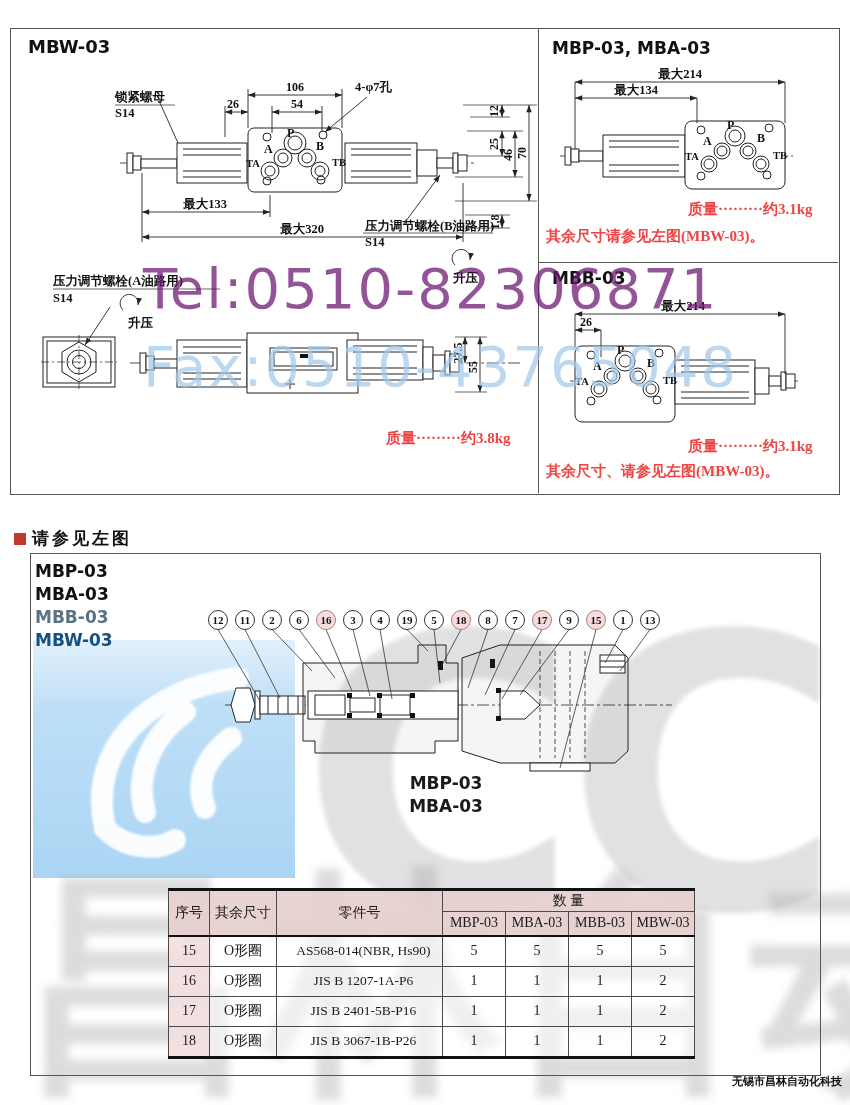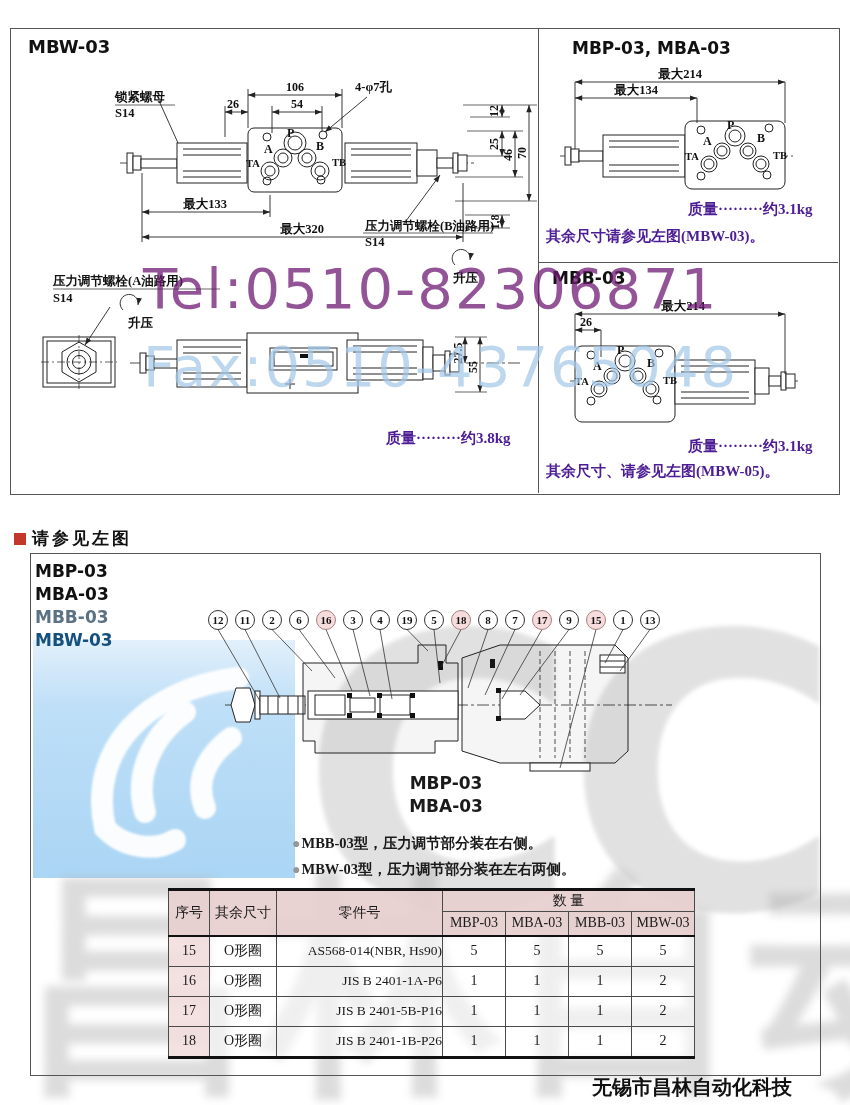--- a/index.html
+++ b/index.html
@@ -4,21 +4,21 @@
 <style>
   html,body{margin:0;padding:0;background:#888;}
   .page{position:relative;width:850px;height:1105px;background:#fff;overflow:hidden;
         font-family:"Liberation Serif",serif;color:#1a1a1a;}
   .box{position:absolute;border:1px solid #555;background:transparent;z-index:2;}
   .vline{position:absolute;border-left:1px solid #555;z-index:2;}
   .hline{position:absolute;border-top:1px solid #555;z-index:2;}
   .title{position:absolute;font-family:"DejaVu Sans",sans-serif;font-weight:bold;
          font-size:18px;color:#111;z-index:2;white-space:nowrap;}
   .cn{position:absolute;font-family:"Liberation Serif",serif;font-size:15px;font-weight:bold;
-      color:#4c1d95;z-index:2;white-space:nowrap;}
+      color:#ef4444;z-index:2;white-space:nowrap;}
   svg.draw{position:absolute;z-index:2;overflow:visible;}
   svg.draw text{font-family:"Liberation Serif",serif;fill:#111;}
   .dimtxt{font-size:12px;font-weight:bold;}
   .cntxt{font-size:12.5px;font-weight:bold;}
   .porttxt{font-family:"DejaVu Sans",sans-serif;font-size:12px;font-weight:bold;}
   .portsub{font-family:"DejaVu Sans",sans-serif;font-size:10.5px;font-weight:bold;}
   .seal-header{position:absolute;left:14px;top:527px;z-index:2;display:flex;align-items:center;}
   .seal-header .sq{width:12px;height:12px;margin-right:6px;}
   .seal-header .tx{font-family:"Liberation Serif",serif;font-weight:bold;font-size:17px;
                    letter-spacing:3px;color:#111;}
@@ -30,25 +30,25 @@
   .notes{position:absolute;left:292px;top:831px;z-index:2;font-size:14.5px;font-weight:bold;
          line-height:24.5px;white-space:nowrap;}
   .notes .blt{color:#969696;font-size:14px;margin-right:1px;}
   .parts-table{position:absolute;left:168px;top:888px;width:526px;z-index:2;
                border-collapse:collapse;table-layout:fixed;font-family:"Liberation Serif",serif;}
   .parts-table th,.parts-table td{border:1px solid #4a4a4a;text-align:center;
                font-weight:normal;font-size:14px;padding:0;}
   .parts-table thead th{background:rgba(231,206,206,0.92);}
   .parts-table thead{border-bottom:2.5px solid #111;}
   .parts-table{border-top:3px solid #111;border-bottom:3px solid #111;}
-  .parts-table .pn{text-align:right;padding-left:8px;font-size:13.5px;}
+  .parts-table .pn{text-align:center;padding-left:8px;font-size:13.5px;}
   .parts-table td{background:rgba(255,255,255,0.55);height:29px;}
   .parts-table td.no-col{background:rgba(243,222,222,0.9);}
-  .company{position:absolute;right:8px;top:1074px;width:300px;text-align:center;z-index:2;
-           font-family:Liberation Serif, serif;font-weight:bold;font-size:20px;color:#111;}
+  .company{position:absolute;right:8px;top:1074px;width:300px;text-align:right;z-index:2;
+           font-family:Liberation Serif, serif;font-weight:bold;font-size:11px;color:#111;}
   
   .wm-tel{position:absolute;left:143px;top:256px;z-index:3;font-family:"DejaVu Sans",sans-serif;
           font-size:56px;letter-spacing:2px;opacity:0.75;white-space:nowrap;pointer-events:none;}
   .wm-fax{position:absolute;left:143px;top:334px;z-index:3;font-family:"DejaVu Sans",sans-serif;
           font-size:56px;letter-spacing:2px;opacity:0.7;white-space:nowrap;pointer-events:none;}
   .wm-panel{position:absolute;left:33px;top:640px;width:262px;height:238px;z-index:1;
             background:linear-gradient(180deg,#e2f0fb 0%,#bedff7 28%,#aad5f4 100%);}
   .wm-cclair{position:absolute;left:300px;top:555px;z-index:1;font-family:"DejaVu Sans",sans-serif;
              font-weight:bold;font-size:380px;letter-spacing:-14px;opacity:0.5;
              filter:blur(2px);white-space:nowrap;pointer-events:none;}
@@ -74,21 +74,21 @@
   <div class="wm-cclair" style="color: rgb(196, 196, 196);">CCLair</div>
   <div class="wm-brand" style="color: rgb(178, 178, 178);">昌林自动化</div>
   <div class="wm-tel" style="color: #701a75;">Tel:0510-82306871</div>
   <div class="wm-fax" style="color: rgb(162, 199, 232);">Fax:0510-43765048</div>
 
   <div class="box" style="left:10px;top:28px;width:828px;height:465px;"></div>
   <div class="vline" style="left:538px;top:28px;height:465px;"></div>
   <div class="hline" style="left:538px;top:262px;width:300px;"></div>
 
   <div class="title" style="left:28px;top:36px;">MBW-03</div>
-  <div class="title" style="left:552px;top:38px;font-size:17px;margin-left:20px;">MBP-03, MBA-03</div>
+  <div class="title" style="left:552px;top:38px;font-size:17px;">MBP-03, MBA-03</div>
   <div class="title" style="left:552px;top:268px;font-size:17px;">MBB-03</div>
 
   <svg class="draw" style="left:15px;top:75px;" width="520" height="222" viewBox="0 0 520 222">
     <defs>
       <marker id="arrE" markerWidth="9" markerHeight="7" refX="8" refY="3" orient="auto">
         <path d="M0,0 L8,3 L0,6 Z" fill="#222"></path>
         </marker>
       <marker id="arrS" markerWidth="9" markerHeight="7" refX="0" refY="3" orient="auto">
         <path d="M8,0 L0,3 L8,6 Z" fill="#222"></path>
         </marker>
@@ -336,21 +336,21 @@
       <text class="cntxt" x="138" y="10" text-anchor="middle">最大214</text>
       <text class="dimtxt" x="41" y="26" text-anchor="middle">26</text>
       <text class="porttxt" x="72" y="54">P</text>
       <text class="porttxt" x="48" y="70">A</text>
       <text class="porttxt" x="102" y="67">B</text>
       <text class="portsub" x="30" y="85">TA</text>
       <text class="portsub" x="118" y="84">TB</text>
     </g>
   </svg>
   <div class="cn" style="left:688px;top:437px;">质量·········约3.1kg</div>
-  <div class="cn" style="left:546px;top:462px;font-size:15px;">其余尺寸、请参见左图(MBW-05)。</div>
+  <div class="cn" style="left:546px;top:462px;font-size:15px;">其余尺寸、请参见左图(MBW-03)。</div>
 
   <div class="seal-header">
     <span class="sq" style="background: rgb(194, 57, 43);"></span>
     <span class="tx">请参见左图</span>
   </div>
   <div class="box" style="left:30px;top:553px;width:789px;height:521px;"></div>
 
   <div class="model-list" id="model-list">
       <div style="color: rgb(17, 17, 17);">MBP-03</div>
       <div style="color: rgb(17, 17, 17);">MBA-03</div>
@@ -447,28 +447,20 @@
         <circle cx="450" cy="17" r="9.5" fill="#ffffff" stroke="#333" stroke-width="1"></circle>
         <text x="450" y="21" text-anchor="middle" style="font:bold 11px &quot;Liberation Serif&quot;,serif;fill:#111;">13</text>
       </g>
   </svg>
 
   <div class="caption">
     <div>MBP-03</div>
     <div>MBA-03</div>
   </div>
 
-  <div class="notes">
-    <div>
-      <span class="blt">●</span><span>MBB-03型，压力调节部分装在右侧。</span>
-    </div>
-    <div>
-      <span class="blt">●</span><span>MBW-03型，压力调节部分装在左右两侧。</span>
-    </div>
-  </div>
 
   <table class="parts-table">
     <colgroup>
       <col style="width:41px">
         <col style="width:67px">
         <col style="width:166px">
       <col style="width:63px">
         <col style="width:63px">
         <col style="width:63px">
         <col style="width:63px">
@@ -493,39 +485,39 @@
           <td>O形圈</td>
           <td class="pn">AS568-014(NBR, Hs90)</td>
           <td>5</td>
           <td>5</td>
           <td>5</td>
           <td>5</td>
         </tr>
         <tr>
           <td class="no-col">16</td>
           <td>O形圈</td>
-          <td class="pn">JIS B 2401-1A-P6</td>
+          <td class="pn">JIS B 1207-1A-P6</td>
           <td>1</td>
           <td>1</td>
           <td>1</td>
           <td>2</td>
         </tr>
         <tr>
           <td class="no-col">17</td>
           <td>O形圈</td>
           <td class="pn">JIS B 2401-5B-P16</td>
           <td>1</td>
           <td>1</td>
           <td>1</td>
           <td>2</td>
         </tr>
         <tr>
           <td class="no-col">18</td>
           <td>O形圈</td>
-          <td class="pn">JIS B 2401-1B-P26</td>
+          <td class="pn">JIS B 3067-1B-P26</td>
           <td>1</td>
           <td>1</td>
           <td>1</td>
           <td>2</td>
         </tr>
       </tbody>
   </table>
 
   <div class="company">无锡市昌林自动化科技</div>
 </div>

